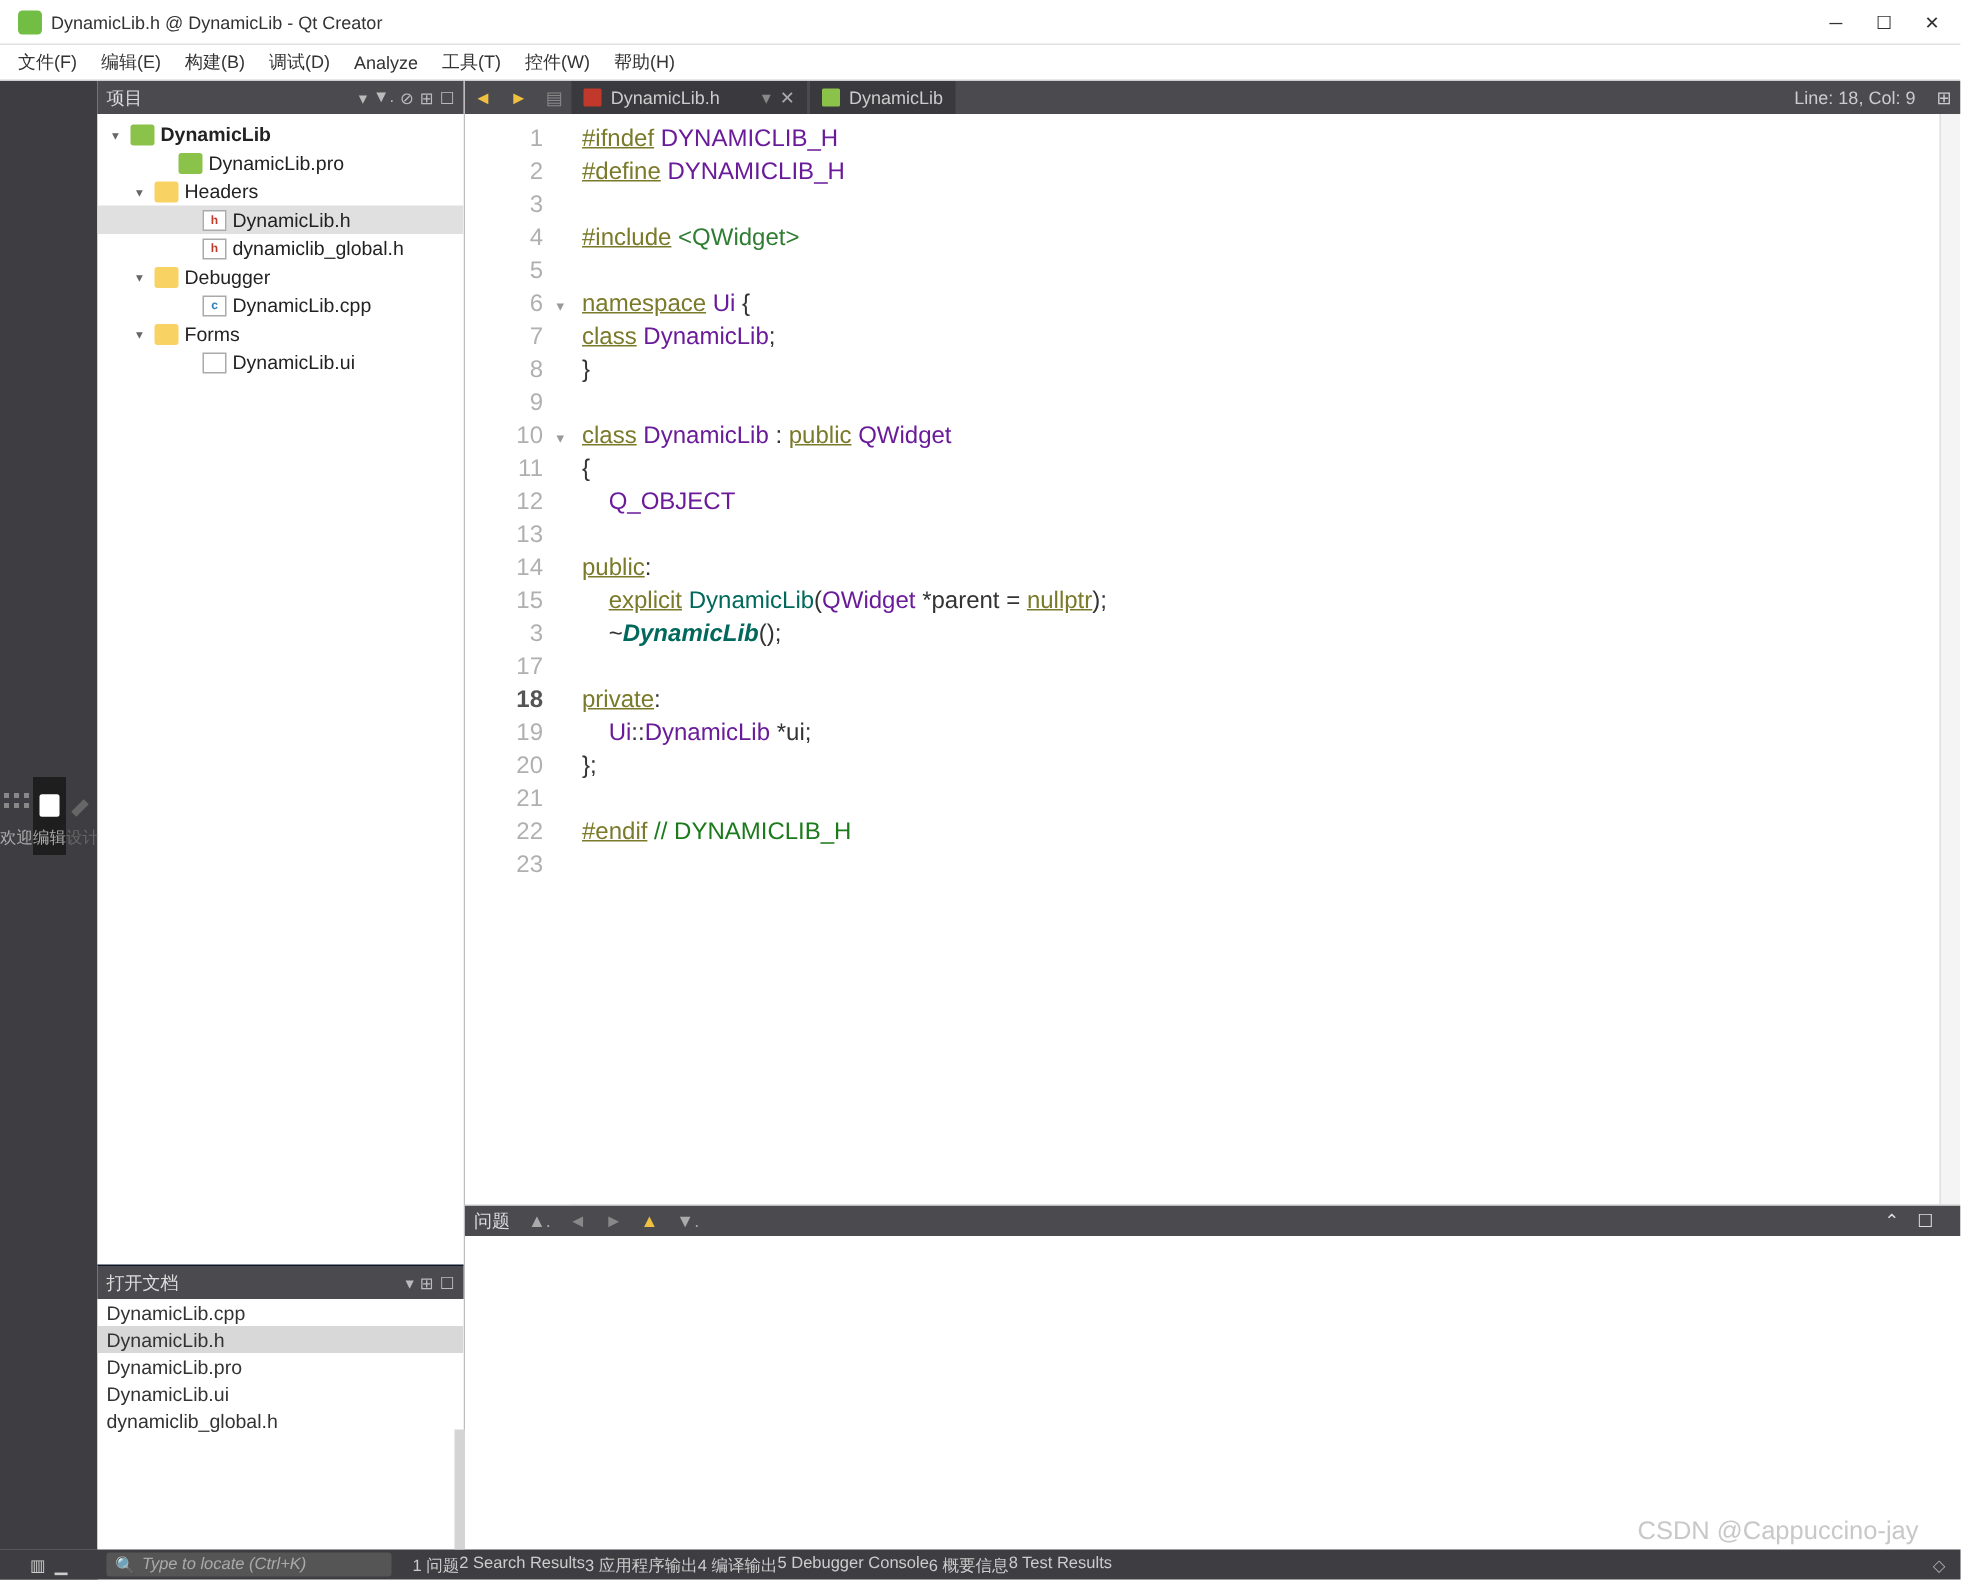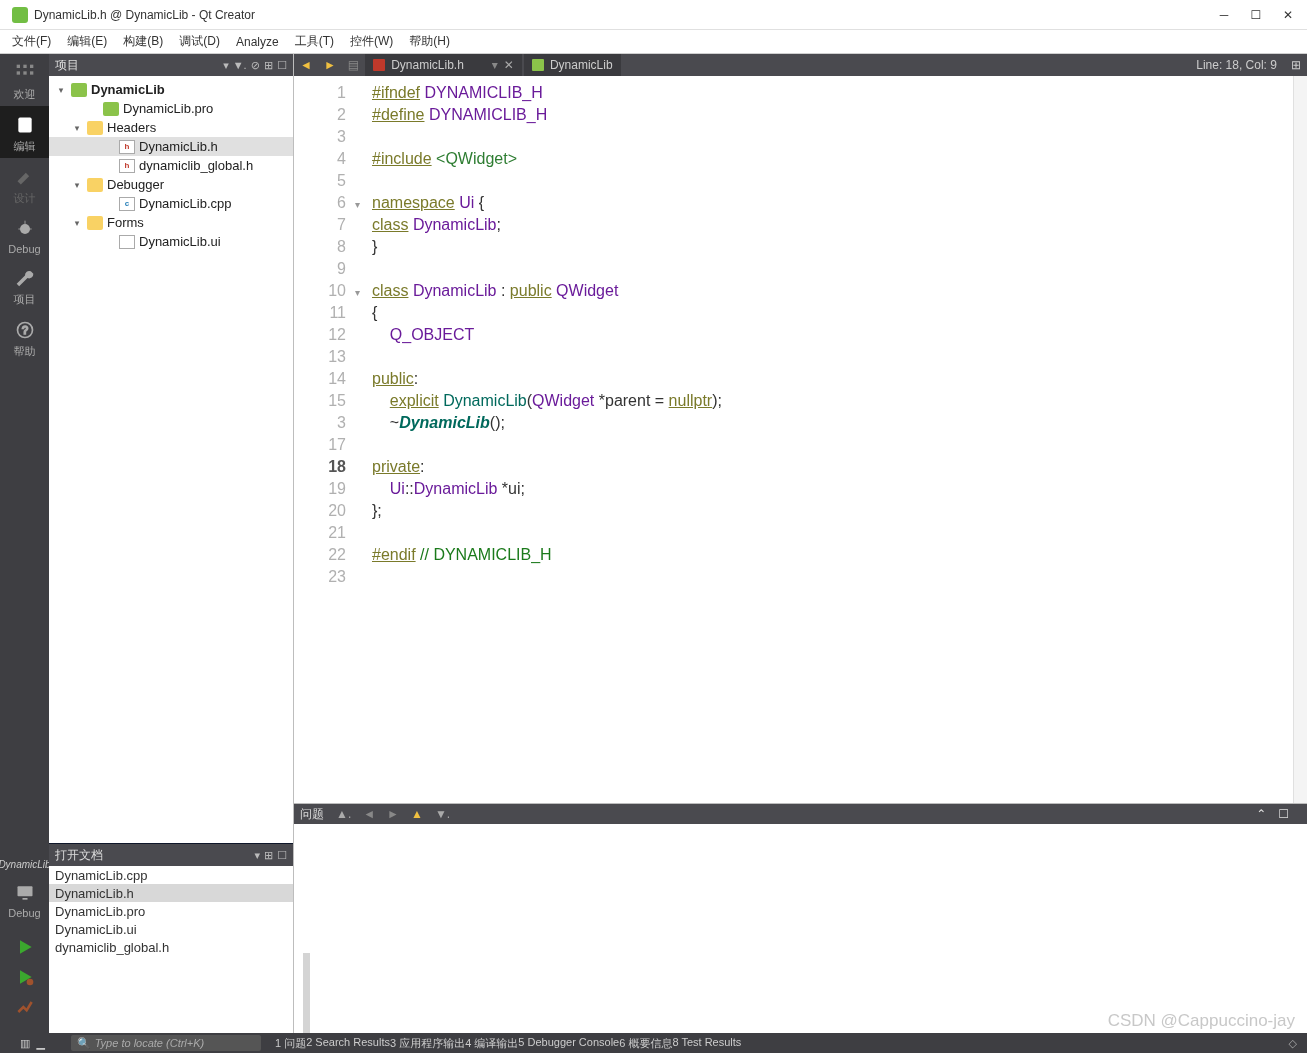--- a/index.html
+++ b/index.html
@@ -13,21 +13,21 @@
 .titlebar .winbtn { width:14px; height:14px; color:#333; display:flex; align-items:center; justify-content:center; cursor:pointer; }
 
 
 .menubar { height:24px; background:#fff; display:flex; align-items:center; padding:0 4px; border-bottom:1px solid #d0d0d0; }
 .menubar .mitem { padding:0 8px; height:100%; display:flex; align-items:center; font-size:12px; color:#333; }
 
 
 .main { display:flex; height:calc(100% - 54px - 20px); }
 
 
-.modebar { width:49px; background:#3e3e42; display:flex; flex-direction:column; align-items:center; color:#aaa; font-size:11px; }
+.modebar { width:65px; background:#3e3e42; display:flex; flex-direction:row; align-items:center; color:#aaa; font-size:11px; }
 .modebtn { width:100%; padding:8px 0 4px; text-align:center; }
 .modebtn.active { background:#1e1e1e; }
 .modebtn .mi { width:22px; height:22px; margin:0 auto 3px; display:flex; align-items:center; justify-content:center; }
 .modebtn .mi svg { width:20px; height:20px; }
 .modebtn .lbl { font-size:11px; }
 .spacer { flex:1; }
 .modeproj { font-size:10px; padding:4px 2px; text-align:center; font-style:italic; color:#ccc; }
 .runbtns { padding:6px 0; text-align:center; }
 .runbtns div { margin:8px 0; }
 
@@ -86,21 +86,21 @@
 .issueshdr .warn { color:#f0c040; }
 .issuesbody { flex:1; background:#fff; }
 
 
 .statusbar { position:absolute; bottom:0; left:0; right:0; height:20px; background:#3e3e42; color:#ccc; display:flex; align-items:center; font-size:11px; }
 .statusbar .sb-left { width:65px; background:#3e3e42; height:100%; display:flex; align-items:center; justify-content:center; gap:6px; }
 .statusbar .locator { width:190px; height:16px; background:#555; border-radius:2px; margin:0 6px; display:flex; align-items:center; padding:0 6px; color:#aaa; font-size:11px; font-style:italic; }
 .statusbar .locator .si { margin-right:4px; font-style:normal; }
 .statusbar .outs { display:flex; margin-left:8px; font-family:Consolas,monospace; }
 .statusbar .out { }
-.watermark { position:absolute; right:12px; bottom:22px; color:#c8c8c8; font-size:17px; font-family:Arial; pointer-events:none;margin-left:36px; }
+.watermark { position:absolute; right:28px; bottom:22px; color:#c8c8c8; font-size:17px; font-family:Arial; pointer-events:none;margin-left:36px; }
 
 
 .resizer { position:absolute; left:303px; bottom:20px; width:7px; height:80px; background:#d4d4d4; }
 </style>
 </head>
 <body>
 
 <div class="titlebar">
   <div class="icon"></div>
   <div class="title">DynamicLib.h @ DynamicLib - Qt Creator</div>

